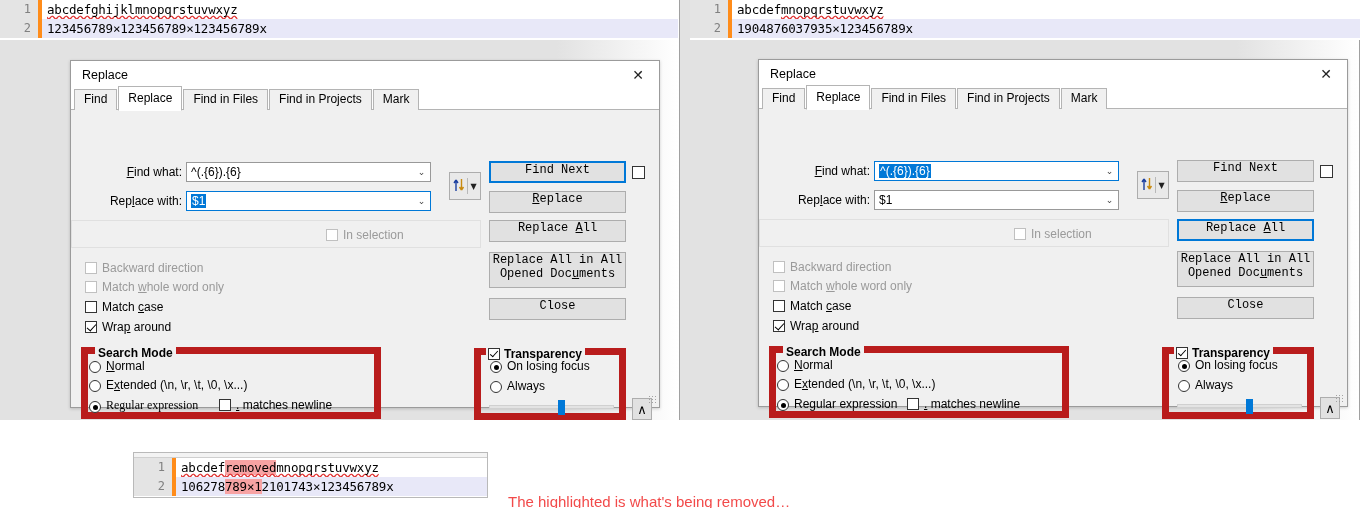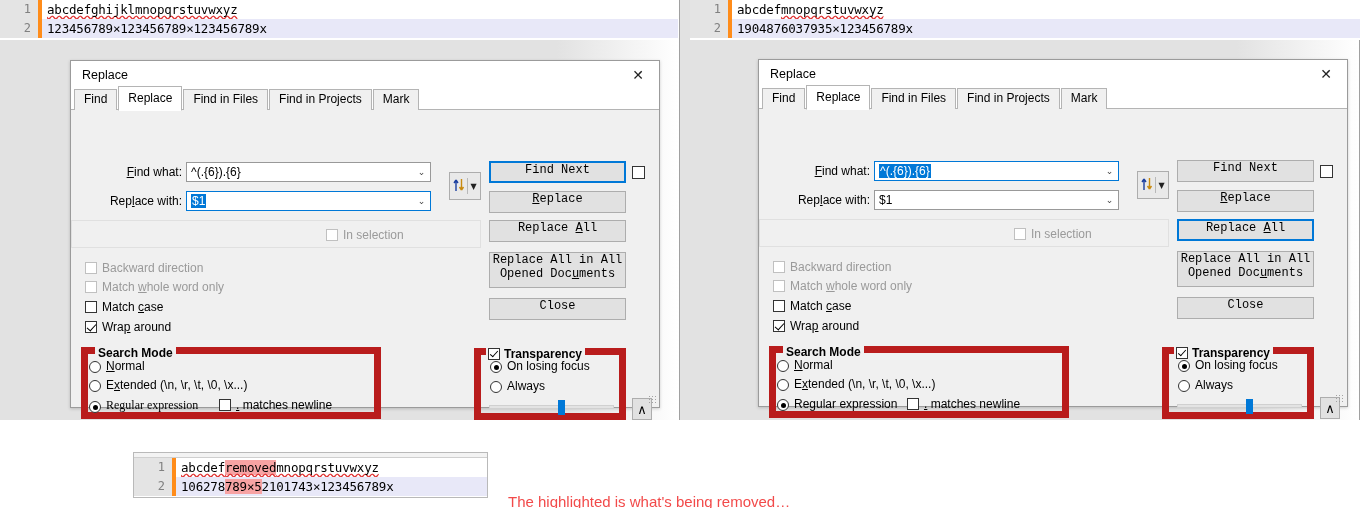--- a/index.html
+++ b/index.html
@@ -564,20 +564,20 @@
 <div class="illus" style="left:133px; top:452px; width:355px; height:46px;">
   <div class="illus-top"></div>
   <div class="ed-row">
     <div class="ed-gutter">1</div>
     <div class="ed-bar"></div>
     <div class="ed-text"><span class="squiggle"><span>abcdef</span><span class="hl">removed</span><span>mnopqrstuvwxyz</span></span></div>
   </div>
   <div class="ed-row alt">
     <div class="ed-gutter">2</div>
     <div class="ed-bar"></div>
-    <div class="ed-text"><span>106278</span><span class="hl">789×5</span><span>2101743×123456789x</span></div>
+    <div class="ed-text"><span>106278</span><span class="hl">789×1</span><span>2101743×123456789x</span></div>
   </div>
 </div>
 
 <div class="caption" style="left:508px; top:444px;">
   <div>The highlighted is what's being removed…</div>
   
 </div>
 
 </body></html>

